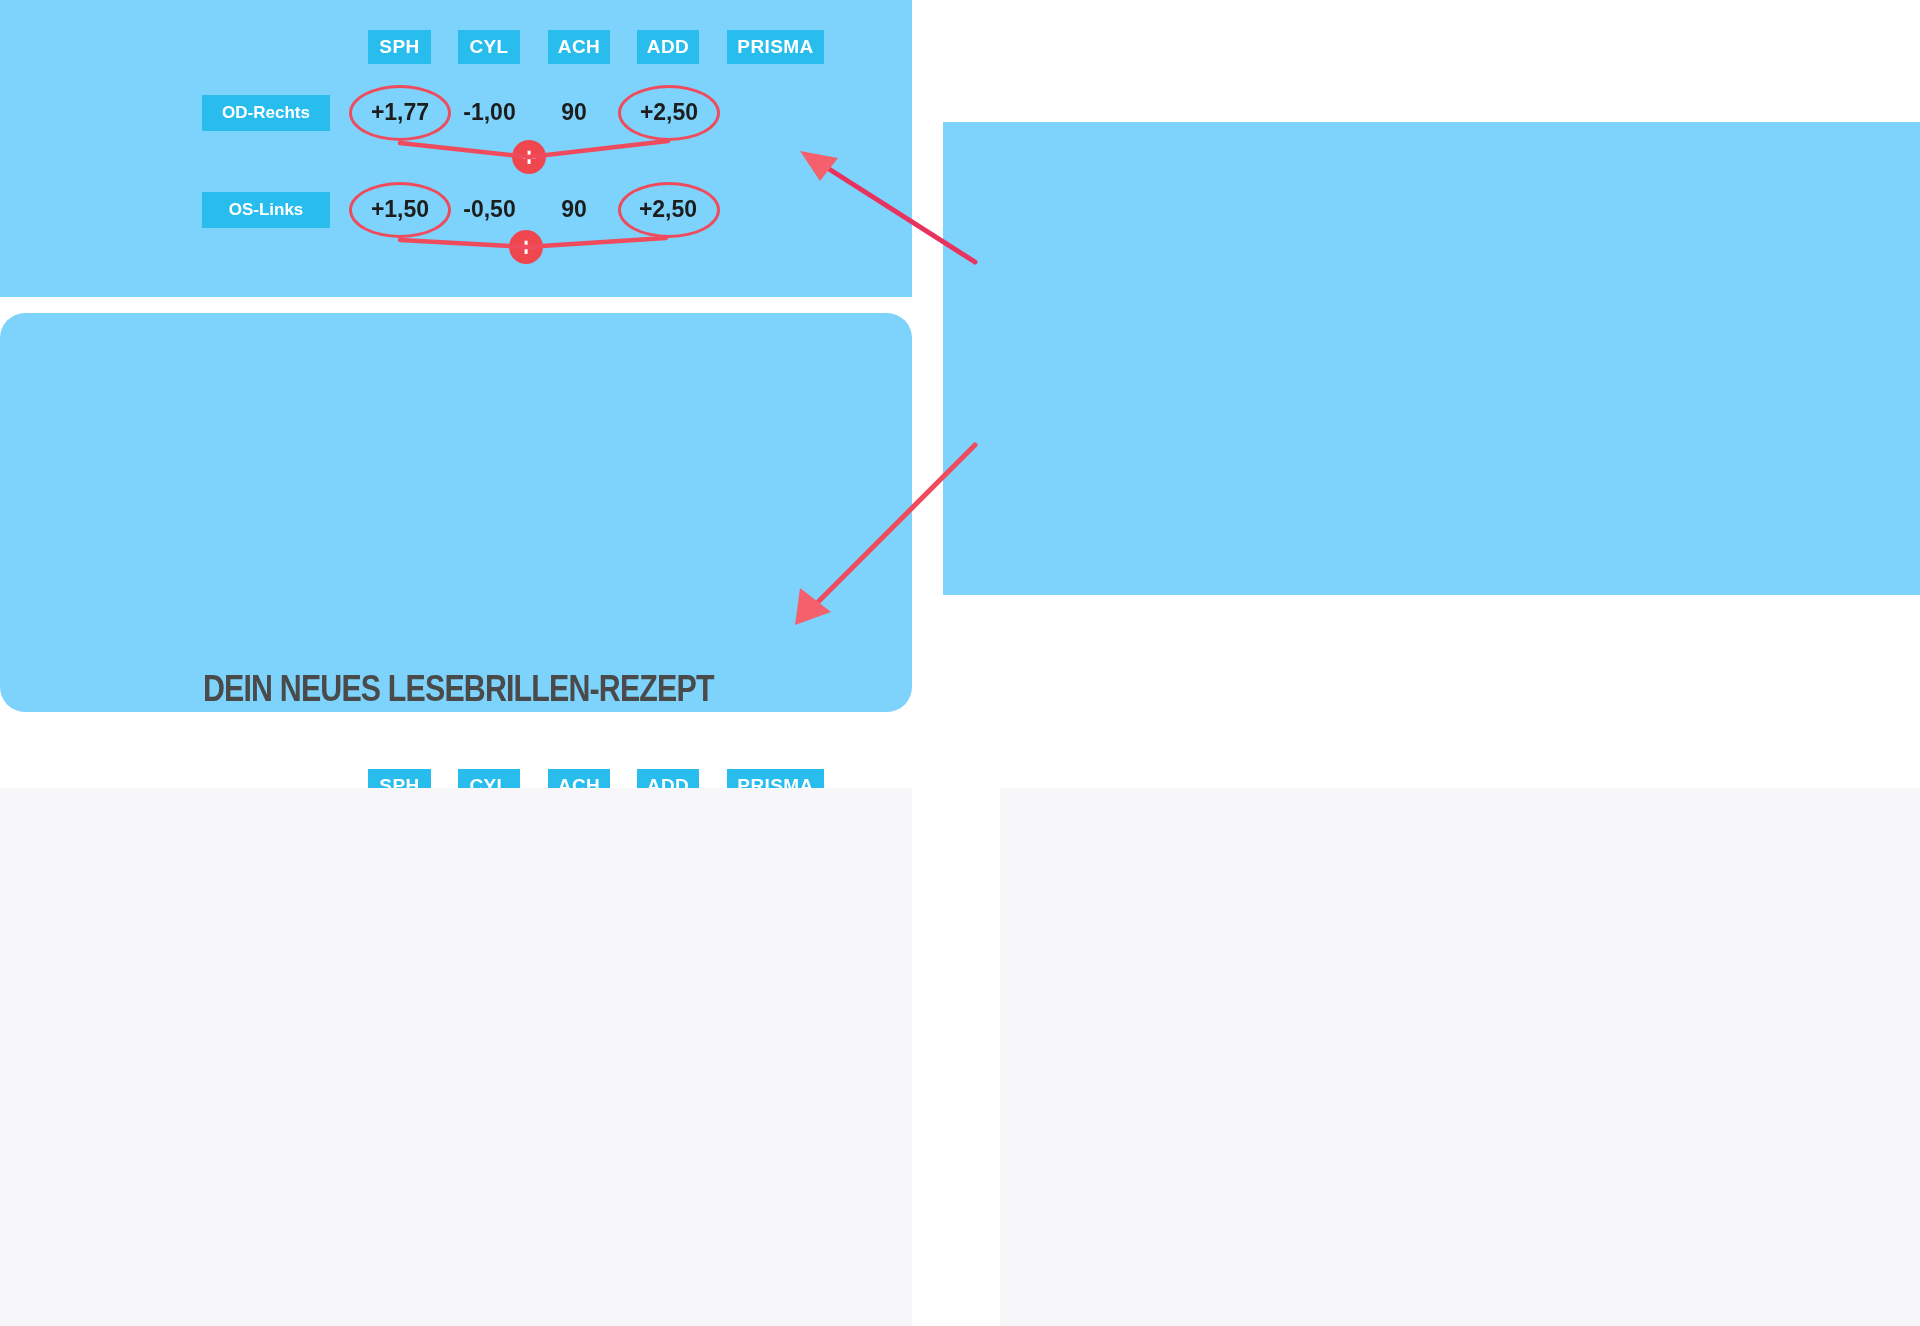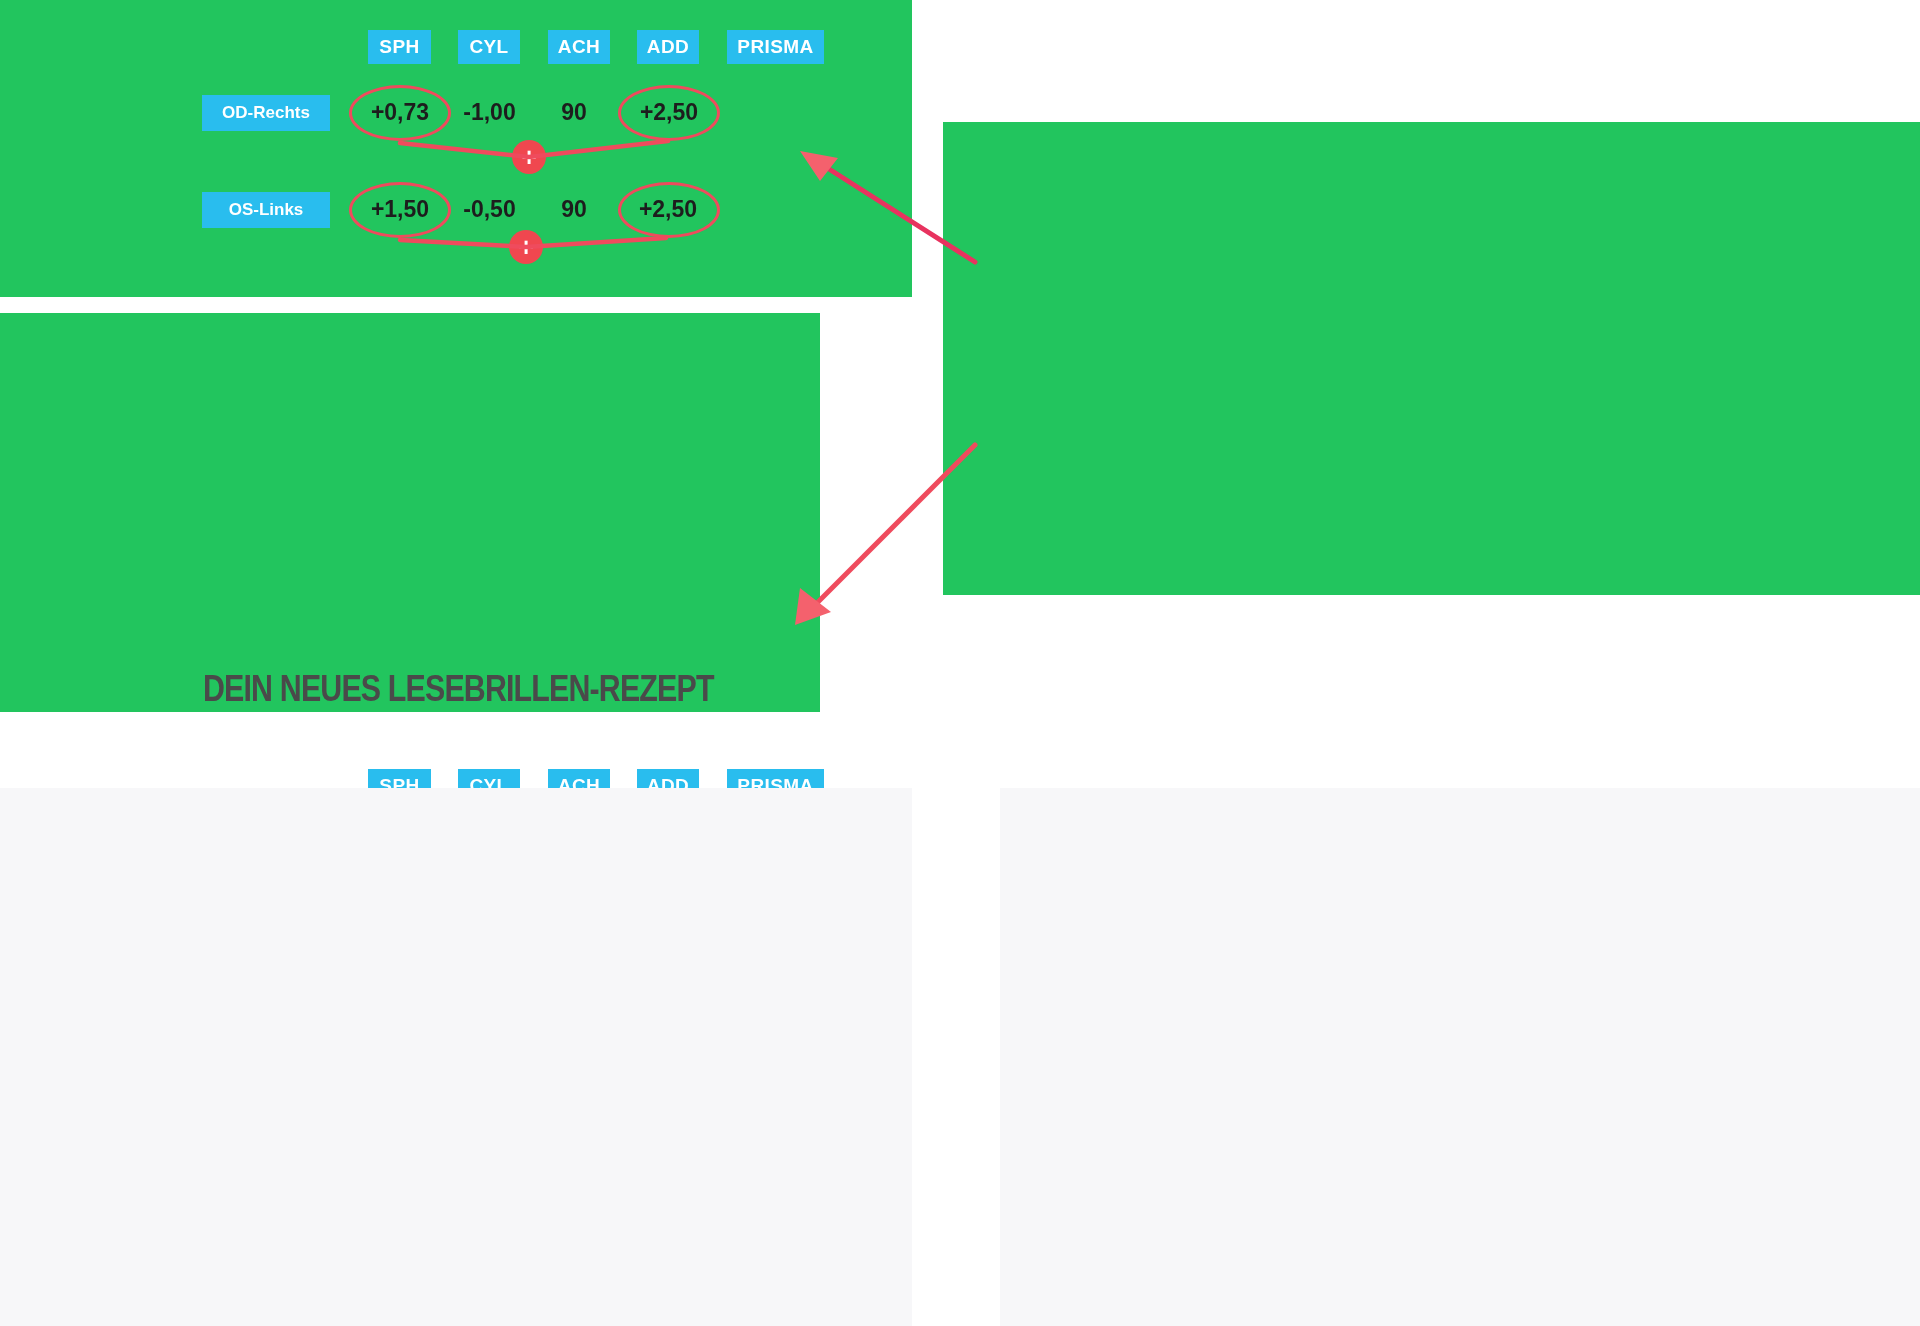--- a/index.html
+++ b/index.html
@@ -5,21 +5,21 @@
   * { box-sizing: border-box; margin: 0; padding: 0; }
   html, body {
     width: 1920px; height: 1326px;
     background: #ffffff;
     font-family: "Liberation Sans", sans-serif;
     overflow: hidden;
   }
   .stage { position: relative; width: 1920px; height: 1326px; }
 
   
-  .panel { position: absolute; background: #22c55e; }
+  .panel { position: absolute; background: #7dd3fc; }
 
   
   .chip {
     background: #29bdee; color: #ffffff;
     font-weight: 700; font-size: 19px; letter-spacing: .4px;
     display: flex; align-items: center; justify-content: center;
     height: 34px;
   }
   .chip-eye {
     background: #29bdee; color: #ffffff;
@@ -64,40 +64,40 @@
 
     <div class="chip" style="position:absolute;left:368px;top:30px;width:63px;">SPH</div>
     <div class="chip" style="position:absolute;left:458px;top:30px;width:62px;">CYL</div>
     <div class="chip" style="position:absolute;left:548px;top:30px;width:62px;">ACH</div>
     <div class="chip" style="position:absolute;left:637px;top:30px;width:62px;">ADD</div>
     <div class="chip" style="position:absolute;left:727px;top:30px;width:97px;">PRISMA</div>
 
     <div class="chip-eye" style="position:absolute;left:202px;top:95px;width:128px;">OD-Rechts</div>
     <div class="chip-eye" style="position:absolute;left:202px;top:192px;width:128px;">OS-Links</div>
 
-    <div class="val" style="left:360px;top:95px;width:80px;">+0,73</div>
+    <div class="val" style="left:360px;top:95px;width:80px;">+1,77</div>
     <div class="val" style="left:452px;top:95px;width:75px;">-1,00</div>
     <div class="val" style="left:545px;top:95px;width:58px;">90</div>
     <div class="val" style="left:628px;top:95px;width:82px;">+2,50</div>
 
     <div class="val" style="left:360px;top:192px;width:80px;">+1,50</div>
     <div class="val" style="left:452px;top:192px;width:75px;">-0,50</div>
     <div class="val" style="left:545px;top:192px;width:58px;">90</div>
     <div class="val" style="left:627px;top:192px;width:82px;">+2,50</div>
 
     <div class="ellipse" style="left:349px;top:85px;width:102px;height:56px;"></div>
     <div class="ellipse" style="left:618px;top:85px;width:102px;height:56px;"></div>
     <div class="ellipse" style="left:349px;top:182px;width:102px;height:56px;"></div>
     <div class="ellipse" style="left:618px;top:182px;width:102px;height:56px;"></div>
 
     <div class="plusbadge" style="left:512px;top:140px;">+</div>
     <div class="plusbadge" style="left:509px;top:230px;">+</div>
   </div>
 
-  <div class="panel" style="left:0;top:313px;width:820px;height:399px;">
+  <div class="panel" style="left:0;top:313px;width:912px;height:399px;border-radius:25px;">
 
     <div class="rx-title" style="left:203px;top:355px;">DEIN NEUES LESEBRILLEN-REZEPT</div>
 
     <div class="chip" style="position:absolute;left:368px;top:456px;width:63px;">SPH</div>
     <div class="chip" style="position:absolute;left:458px;top:456px;width:62px;">CYL</div>
     <div class="chip" style="position:absolute;left:548px;top:456px;width:62px;">ACH</div>
     <div class="chip" style="position:absolute;left:637px;top:456px;width:62px;">ADD</div>
     <div class="chip" style="position:absolute;left:727px;top:456px;width:97px;">PRISMA</div>
 
     <div class="chip-eye" style="position:absolute;left:202px;top:521px;width:128px;">OD-Rechts</div>

